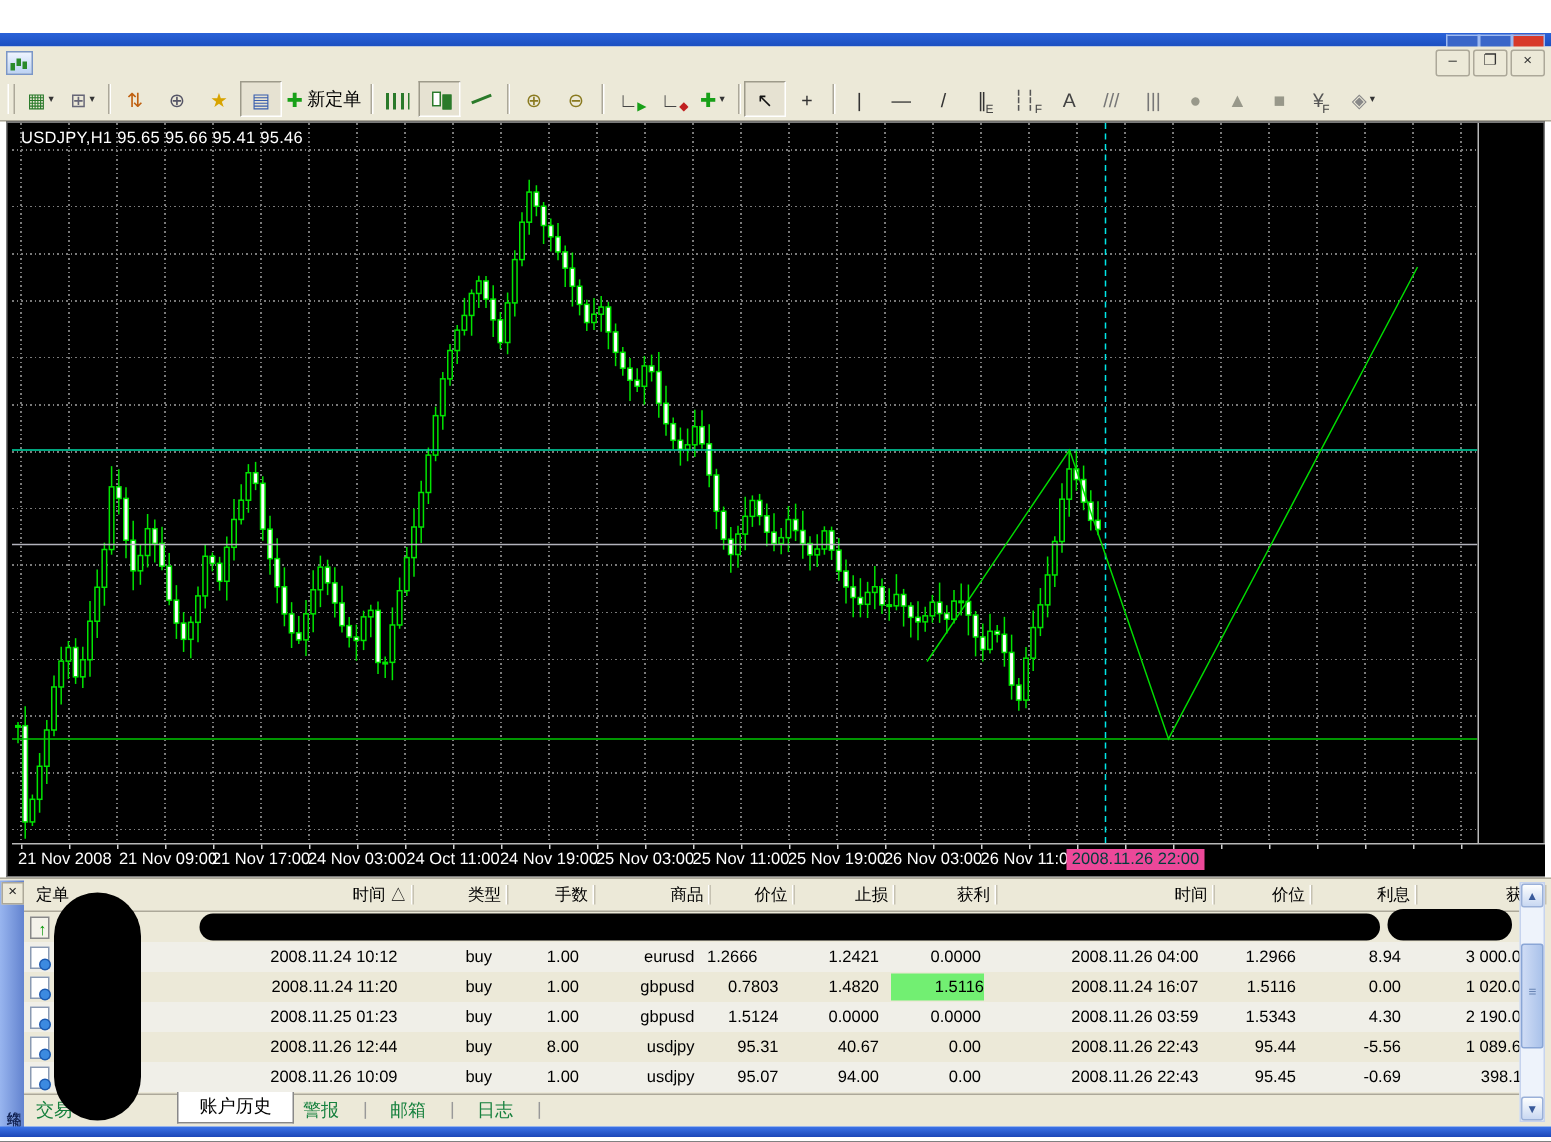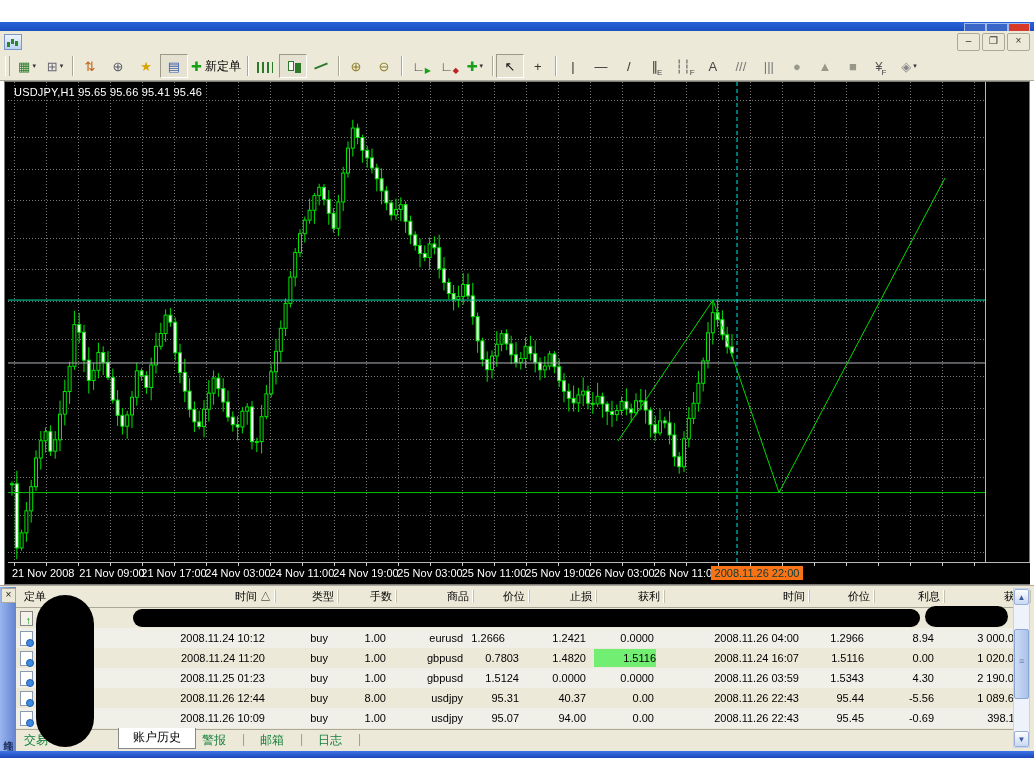--- a/index.html
+++ b/index.html
@@ -597,28 +597,28 @@
     <div class="tmark" style="left: 806px;"></div>
     <div class="tmark" style="left: 838px;"></div>
     <div class="tmark" style="left: 870px;"></div>
     <div class="tmark" style="left: 902px;"></div>
     <div class="tmark" style="left: 934px;"></div>
     <div class="tmark" style="left: 966px;"></div>
     <div class="ttick" style="left: 4px; text-align: left;">21 Nov 2008</div>
     <div class="ttick" style="left: 48px; margin-left: 16px;">21 Nov 09:00</div>
     <div class="ttick" style="left: 126px;">21 Nov 17:00</div>
     <div class="ttick" style="left: 190px;">24 Nov 03:00</div>
-    <div class="ttick" style="left: 254px;">24 Nov 11:00</div>
+    <div class="ttick" style="left: 254px;">24 Oct 11:00</div>
     <div class="ttick" style="left: 318px;">24 Nov 19:00</div>
     <div class="ttick" style="left: 382px;">25 Nov 03:00</div>
     <div class="ttick" style="left: 446px;">25 Nov 11:00</div>
     <div class="ttick" style="left: 510px;">25 Nov 19:00</div>
     <div class="ttick" style="left: 574px;">26 Nov 03:00</div>
     <div class="ttick" style="left: 638px;">26 Nov 11:00</div>
-    <div id="time-hl" style="left: 703px; width: 92px; background: #f97316;">2008.11.26 22:00</div>
+    <div id="time-hl" style="left: 703px; width: 92px; background: #ec4899;">2008.11.26 22:00</div>
   </div>
 
 <div class="abs" id="terminal">
   <div id="term-strip"></div>
   <div id="term-close">×</div>
   <div id="term-caption">终端</div>
   <div id="term-header">
       <div class="th-cell" style="left: 24px;">定单</div>
       <div class="th-cell" style="left: 201px; width: 70px; text-align: right;">时间 △</div>
       <div class="th-div" style="left: 275px;"></div>
@@ -706,21 +706,21 @@
         <div class="tcell right" style="left: 880px; width: 124px;">2 190.00</div>
       </div>
       <div class="trow" style="top: 102px;">
         <div class="row-icon"></div>
         <div class="tcell right" style="left: 3px; width: 124px;"></div>
         <div class="tcell right" style="left: 125px; width: 124px;">2008.11.26 12:44</div>
         <div class="tcell right" style="left: 188px; width: 124px;">buy</div>
         <div class="tcell right" style="left: 246px; width: 124px;">8.00</div>
         <div class="tcell right" style="left: 323px; width: 124px;">usdjpy</div>
         <div class="tcell right" style="left: 379px; width: 124px;">95.31</div>
-        <div class="tcell right" style="left: 446px; width: 124px;">40.37</div>
+        <div class="tcell right" style="left: 446px; width: 124px;">40.67</div>
         <div class="tcell right" style="left: 514px; width: 124px;">0.00</div>
         <div class="tcell right" style="left: 659px; width: 124px;">2008.11.26 22:43</div>
         <div class="tcell right" style="left: 724px; width: 124px;">95.44</div>
         <div class="tcell right" style="left: 794px; width: 124px;">-5.56</div>
         <div class="tcell right" style="left: 880px; width: 124px;">1 089.69</div>
       </div>
       <div class="trow alt" style="top: 122px;">
         <div class="row-icon"></div>
         <div class="tcell right" style="left: 3px; width: 124px;"></div>
         <div class="tcell right" style="left: 125px; width: 124px;">2008.11.26 10:09</div>

